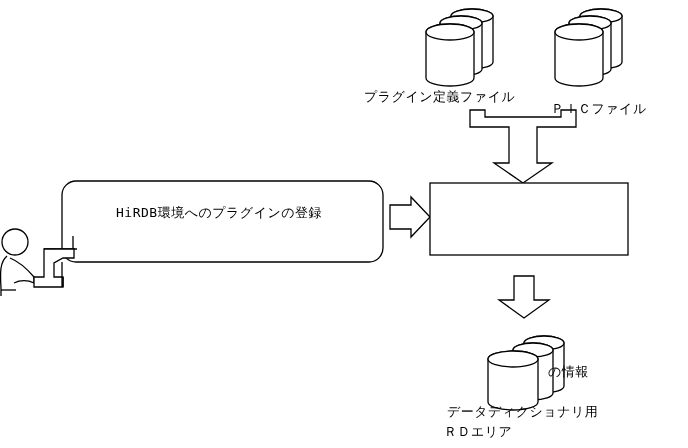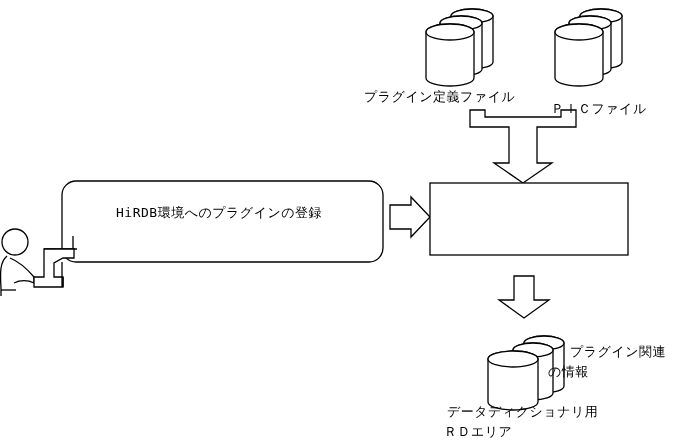--- a/index.html
+++ b/index.html
@@ -165,21 +165,20 @@
     </g>
   </svg>
 
   <div class="lbl lbl-13" style="left:364px; top:89px;">プラグイン定義ファイル</div>
 
   <div class="lbl lbl-13" style="left:551px; top:101px;">ＰＩＣファイル</div>
 
   <div class="lbl lbl-13" style="left:76px; top:205px;padding-left:40px;">HiRDB環境へのプラグインの登録</div>
 
 
-  <div class="lbl lbl-13" style="left:570px; top:344px;">プラグイン関連</div>
 
   <div class="lbl lbl-13" style="left:548px; top:364px;">の情報</div>
 
   <div class="lbl lbl-13" style="left:447px; top:404px;text-align:center;">データディクショナリ用</div>
 
   <div class="lbl lbl-13" style="left:444px; top:424px;">ＲＤエリア</div>
 
 </div>
 
 </body></html>

